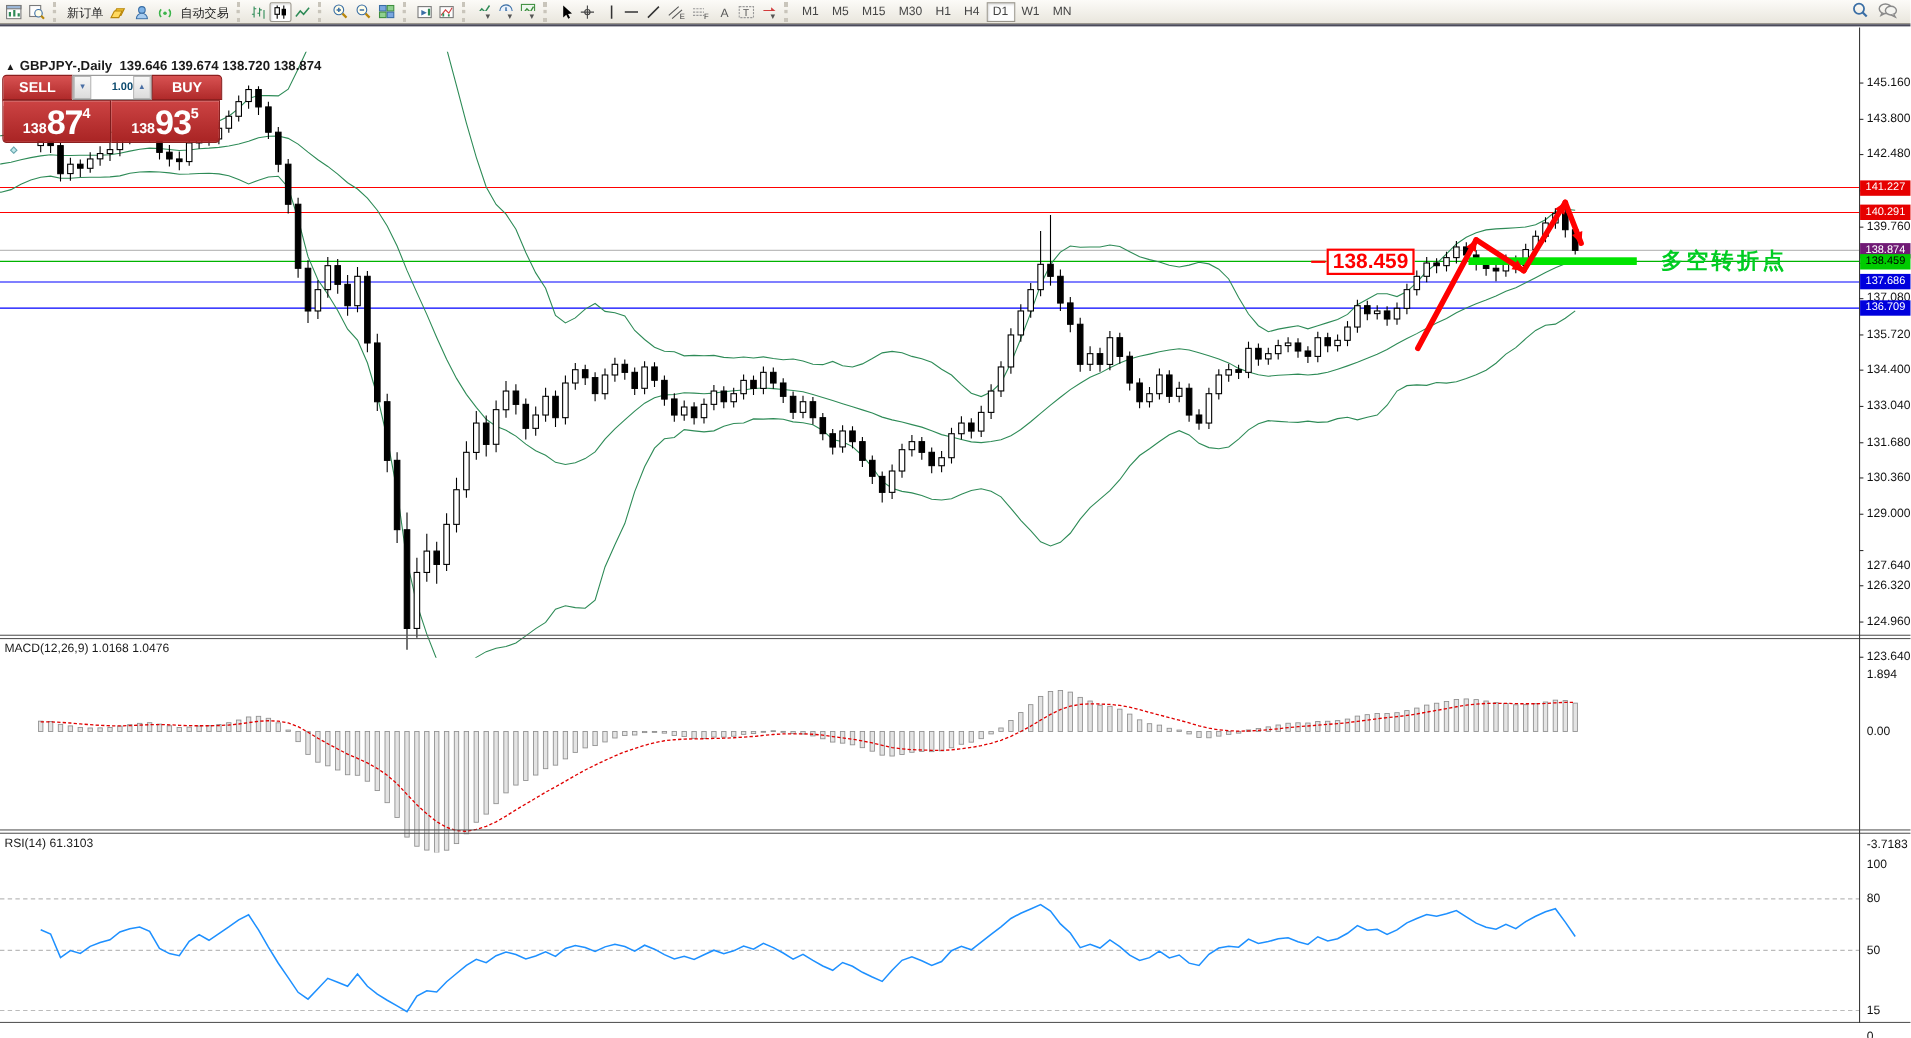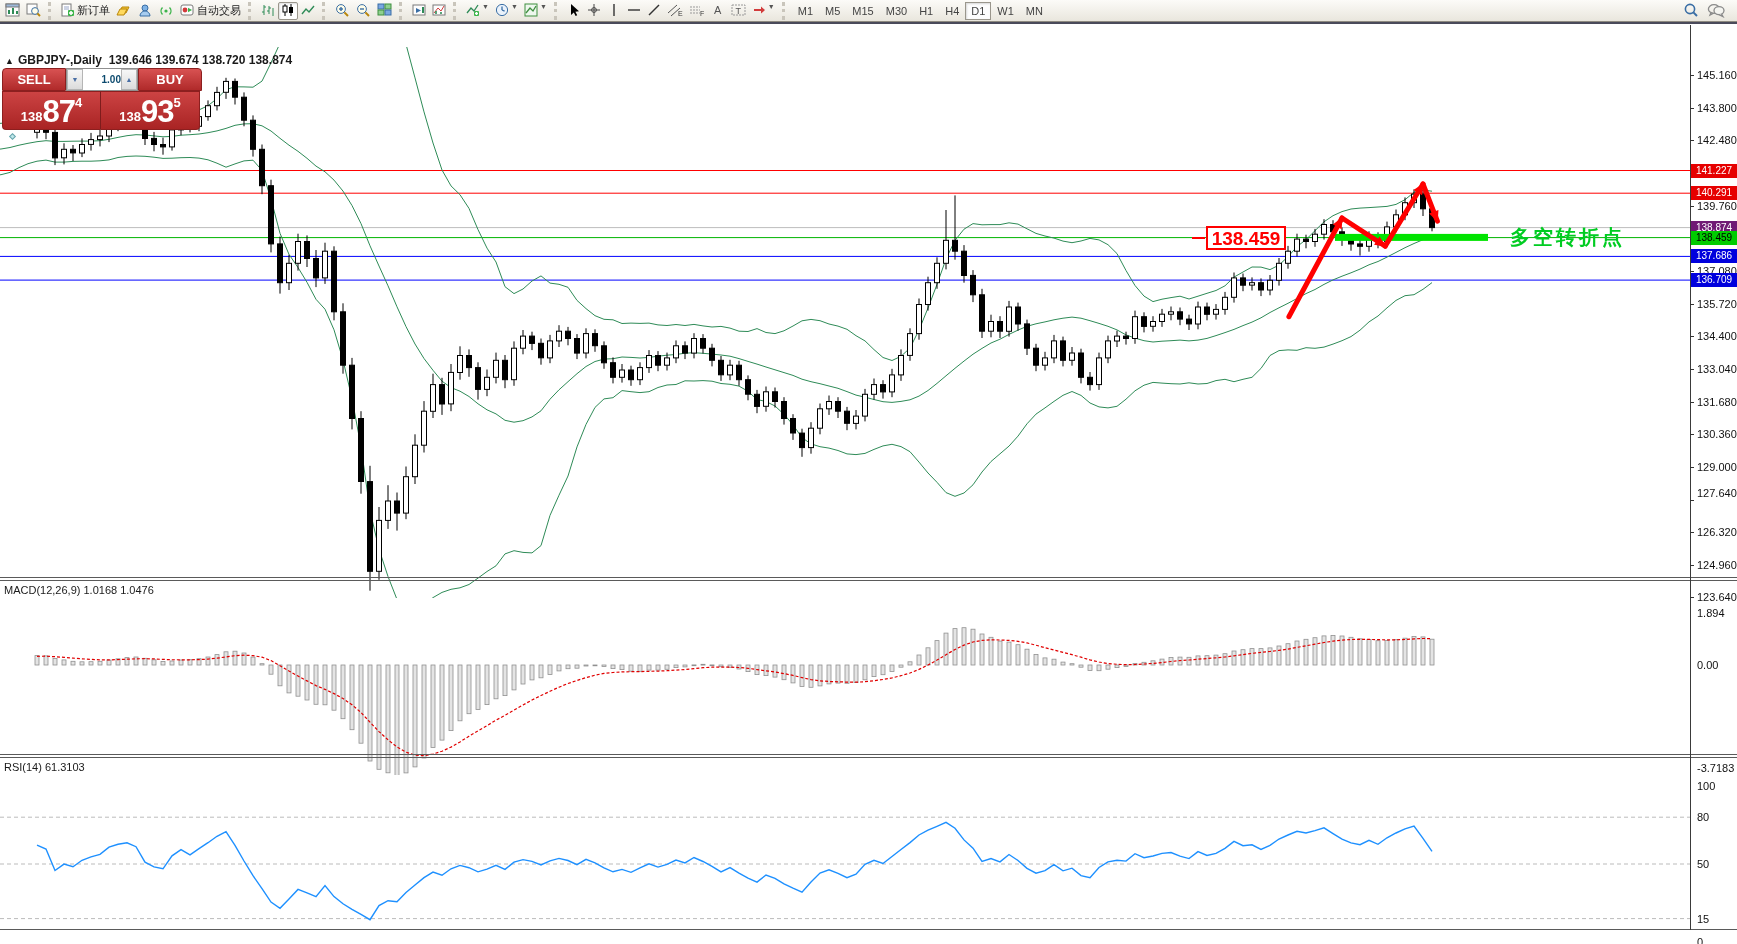--- a/index.html
+++ b/index.html
@@ -5,22 +5,22 @@
   * { margin:0; padding:0; box-sizing:border-box; }
   html,body { width:1737px; height:944px; overflow:hidden; background:#fff;
     font-family:"Liberation Sans","DejaVu Sans",sans-serif; }
   #app { position:relative; width:1737px; height:944px; }
 
   
   #toolbar { position:absolute; left:0; top:0; width:1737px; height:22px;
     background:linear-gradient(#fcfbf8,#e9e6dd); border-bottom:1px solid #8e8a80;
     display:flex; align-items:center; padding:0 2px; font-size:11px; color:#333; }
   .tb-sep { width:7px; height:18px; border-left:3px dotted #c9c5bb; margin:0 3px 0 4px; }
-  .tb-btn { height:18px; min-width:20px; display:flex; align-items:flex-start; justify-content:center;
-    padding:0 2px; border:1px solid transparent; border-radius:2px; gap:2px; }
+  .tb-btn { height:18px; min-width:20px; display:flex; align-items:flex-end; justify-content:center;
+    padding:0 2px; border:1px solid transparent; border-radius:2px; gap:2px;flex-direction:column; }
   .tb-btn.pressed { background:#fff; border:1px solid #9a968c; box-shadow:inset 1px 1px 2px #00000022; }
   .tb-btn .lbl { font-size:11px; color:#222; white-space:nowrap; }
   .caret { font-size:7px; color:#555; }
   .tf-btn { height:18px; padding:0 5px; display:flex; align-items:center; justify-content:center;
     font-size:11px; color:#444; border:1px solid transparent; }
   .tf-btn.active { background:#fdfdfd; border:1px solid #9a968c; box-shadow:inset 1px 1px 2px #00000026; }
   #tb-right { margin-left:auto; display:flex; align-items:center; gap:8px; padding-right:10px; }
 
   
   #chartwin { position:absolute; left:0; top:22px; width:1737px; height:854px; background:#fff;
@@ -868,21 +868,21 @@
         <div class="axis-label" style="top:307px">134.400</div>
         <div class="axis-tick" style="top:345px"></div>
         <div class="axis-label" style="top:340px">133.040</div>
         <div class="axis-tick" style="top:378px"></div>
         <div class="axis-label" style="top:373px">131.680</div>
         <div class="axis-tick" style="top:410px"></div>
         <div class="axis-label" style="top:405px">130.360</div>
         <div class="axis-tick" style="top:443px"></div>
         <div class="axis-label" style="top:438px">129.000</div>
         <div class="axis-tick" style="top:476px"></div>
-        <div class="axis-label" style="top:464px">127.640</div>
+        <div class="axis-label" style="top:485px">127.640</div>
         <div class="axis-tick" style="top:508px"></div>
         <div class="axis-label" style="top:503px">126.320</div>
         <div class="axis-tick" style="top:541px"></div>
         <div class="axis-label" style="top:536px">124.960</div>
         <div class="axis-tick" style="top:573px"></div>
         <div class="axis-label" style="top:568px">123.640</div>
         <div class="price-tag" style="top:140px;background:#e60000;color:#ffffff">141.227</div>
         <div class="price-tag" style="top:162px;background:#e60000;color:#ffffff">140.291</div>
         <div class="price-tag" style="top:197px;background:#701a75;color:#ffffff">138.874</div>
         <div class="price-tag" style="top:207px;background:#00cc00;color:#000000">138.459</div>

